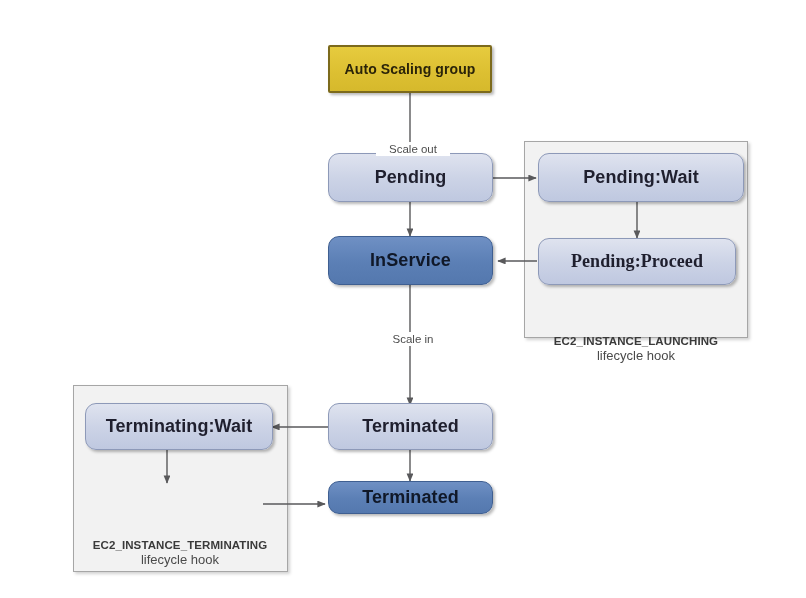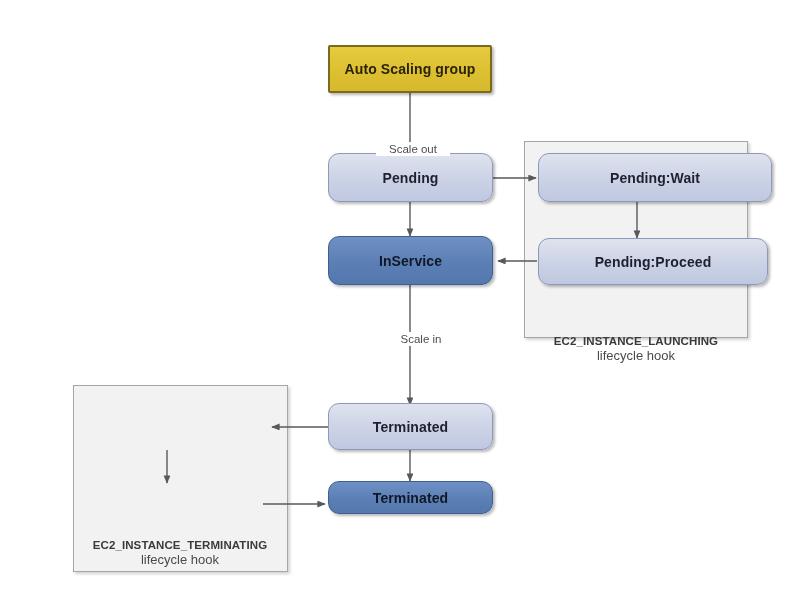--- a/index.html
+++ b/index.html
@@ -52,21 +52,21 @@
     color: #4a4a4a;
   }
   .node {
     position: absolute;
     box-sizing: border-box;
     display: flex;
     align-items: center;
     justify-content: center;
     text-align: center;
     border-radius: 11px;
-    font-size: 14px;
+    font-size: 18px;
     font-weight: bold;
     color: #1f1f2e;
     letter-spacing: 0.1px;
     box-shadow: 2px 2px 3px rgba(0,0,0,0.28);
   }
   .node.light {
     background: linear-gradient(to bottom, #dfe3ef 0%, #ccd3e6 52%, #bfc8e0 100%);
     border: 1px solid #8d99b8;
   }
   .node.dark {
@@ -144,34 +144,37 @@
   </div>
 
   <div class="node light" style="left:328px; top:403px; width:165px; height:47px;">
     <span>Terminated</span>
   </div>
 
   <div class="node dark" style="left:328px; top:481px; width:165px; height:33px;">
     <span>Terminated</span>
   </div>
 
-  <div class="node light" style="left:538px; top:153px; width:234px; height:49px;">
+  <div class="node light" style="left:538px; top:153px; width:206px; height:49px;">
     <span>Pending:Wait</span>
   </div>
 
-  <div class="node light" style="left:538px; top:238px; width:230px; height:47px;">
+  <div class="node light" style="left:538px; top:238px; width:198px; height:47px;font-family:Liberation Serif, serif;">
     <span>Pending:Proceed</span>
   </div>
 
+  <div class="node light" style="left:85px; top:403px; width:188px; height:47px;">
+    <span>Terminating:Wait</span>
+  </div>
 
 
   <div class="edge-label" style="left:376px; top:118px; width:68px;margin-top:24px;">
     <span>Scale out</span>
   </div>
-  <div class="edge-label" style="left:388px; top:332px; width:60px;">
+  <div class="edge-label" style="left:380px; top:332px; width:60px;">
     <span>Scale in</span>
   </div>
 
   <div class="group-caption" style="left:524px; top:296px; width:224px;margin-top:38px;">
     <span class="gc-title">EC2_INSTANCE_LAUNCHING</span>
     <span class="gc-sub">lifecycle hook</span>
   </div>
 
   <div class="group-caption" style="left:68px; top:538px; width:224px;">
     <span class="gc-title">EC2_INSTANCE_TERMINATING</span>

